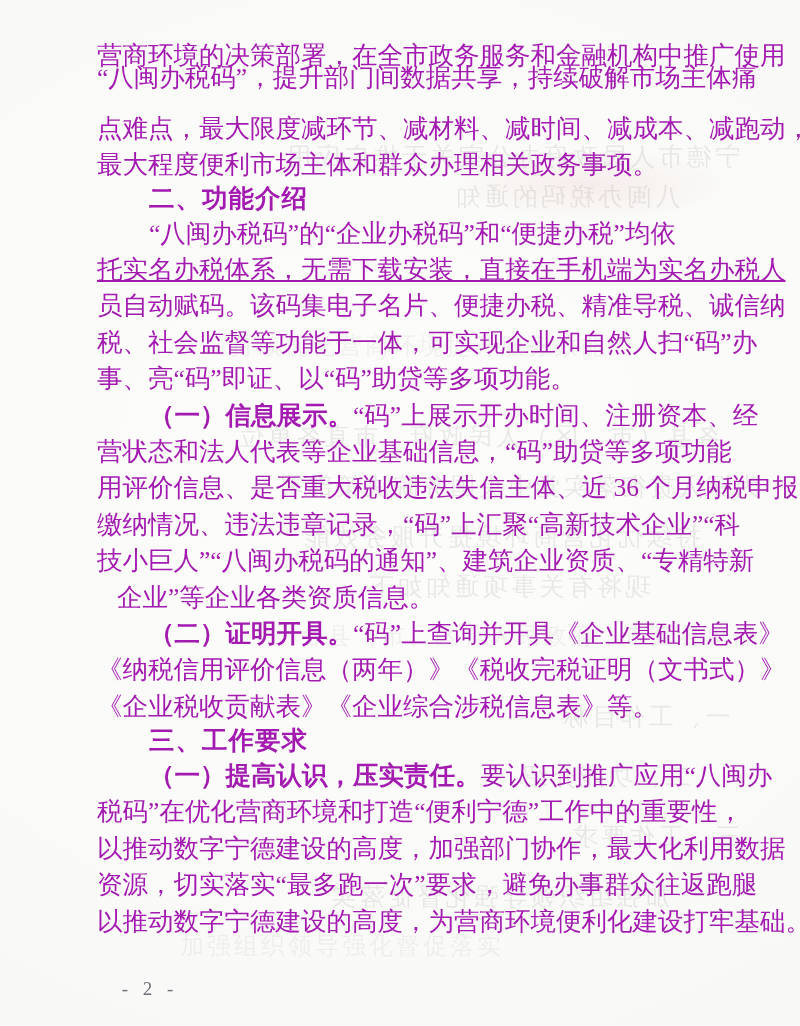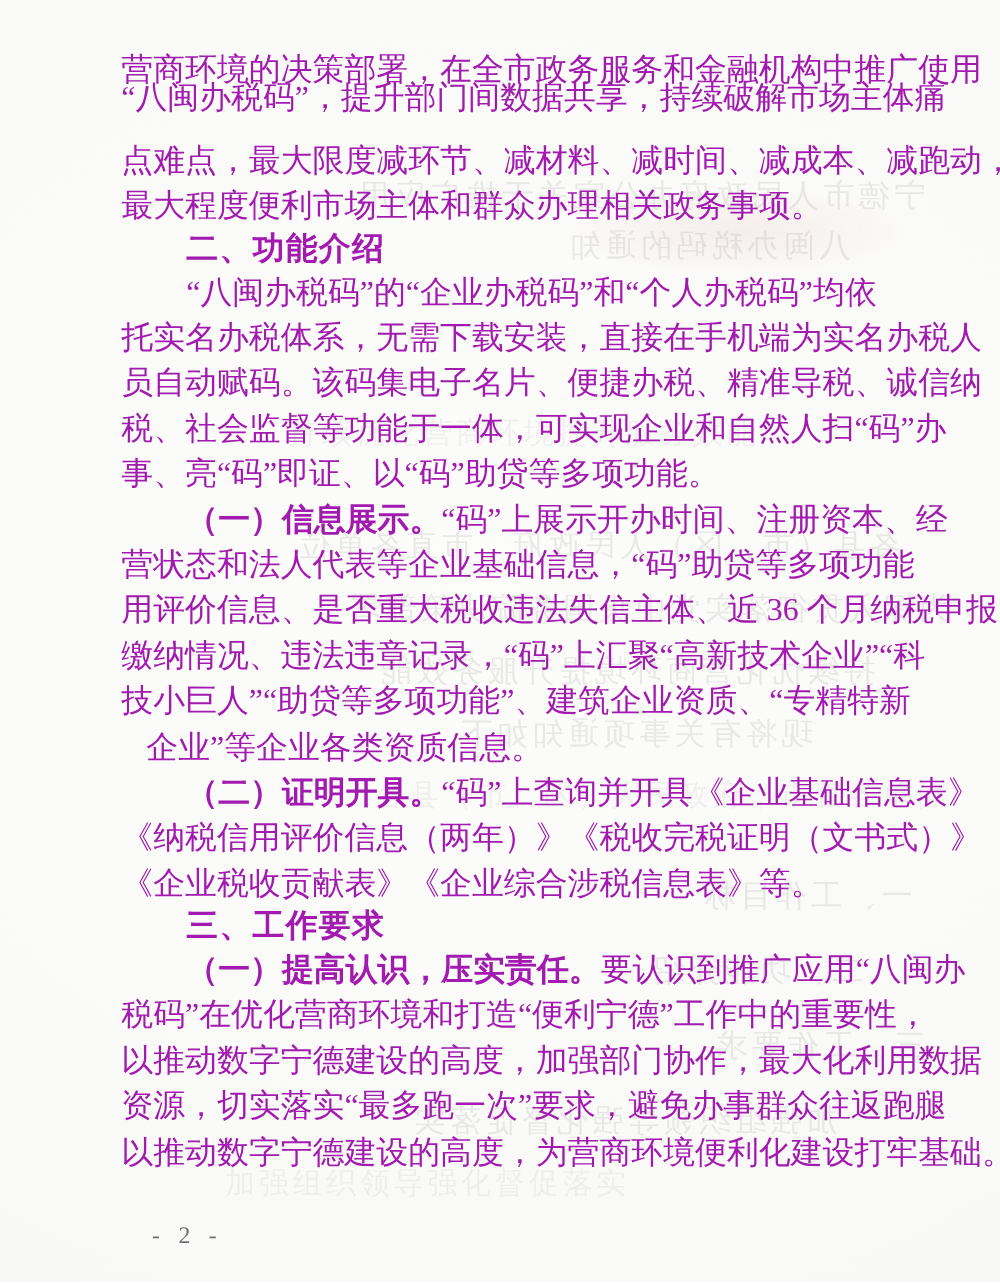--- a/index.html
+++ b/index.html
@@ -169,23 +169,23 @@
         <span class="just">“八闽办税码”，提升部门间数据共享，持续破解市场主体痛</span>
       </div>
     <div class="line" style="top: 110.799px; height: 36.3996px; line-height: 36.3996px;">
         <span class="just">点难点，最大限度减环节、减材料、减时间、减成本、减跑动，</span>
       </div>
     <div class="line" style="top: 147.199px; height: 36.3996px; line-height: 36.3996px;"><span>最大程度便利市场主体和群众办理相关政务事项。</span></div>
 
     <div class="line hd ind2" style="top: 180.935px; height: 36.3996px; line-height: 36.3996px;"><span>二、功能介绍</span></div>
 
     <div class="line" style="top: 215.559px; height: 36.3996px; line-height: 36.3996px;">
-        <span class="just" style="padding-left:52px;width:579px;">“八闽办税码”的“企业办税码”和“个人办税码”均依</span>
-      </div>
-    <div class="line" style="top: 251.959px; height: 36.3996px; line-height: 36.3996px;">
+        <span class="just" style="padding-left:52px;width:579px;">“八闽办税码”的“企业办税码”和“便捷办税”均依</span>
+      </div>
+    <div class="line" style="top: 251.959px; height: 36.3996px; line-height: 36.3996px; text-decoration: underline;">
         <span class="just">托实名办税体系，无需下载安装，直接在手机端为实名办税人</span>
       </div>
     <div class="line" style="top: 288.358px; height: 36.3996px; line-height: 36.3996px;">
         <span class="just">员自动赋码。该码集电子名片、便捷办税、精准导税、诚信纳</span>
       </div>
     <div class="line" style="top: 324.758px; height: 36.3996px; line-height: 36.3996px;">
         <span class="just">税、社会监督等功能于一体，可实现企业和自然人扫“码”办</span>
       </div>
     <div class="line" style="top: 361.157px; height: 36.3996px; line-height: 36.3996px;"><span>事、亮“码”即证、以“码”助贷等多项功能。</span></div>
 
@@ -195,21 +195,21 @@
     <div class="line" style="top: 433.957px; height: 36.3996px; line-height: 36.3996px;">
         <span class="just">营状态和法人代表等企业基础信息，“码”助贷等多项功能</span>
       </div>
     <div class="line" style="top: 470.356px; height: 36.3996px; line-height: 36.3996px;">
         <span class="just">用评价信息、是否重大税收违法失信主体、近 36 个月纳税申报</span>
       </div>
     <div class="line" style="top: 506.756px; height: 36.3996px; line-height: 36.3996px;">
         <span class="just">缴纳情况、违法违章记录，“码”上汇聚“高新技术企业”“科</span>
       </div>
     <div class="line" style="top: 543.156px; height: 36.3996px; line-height: 36.3996px;">
-        <span class="just">技小巨人”“助贷等多项功能”、建筑企业资质、“专精特新</span>
+        <span class="just">技小巨人”“八闽办税码的通知”、建筑企业资质、“专精特新</span>
       </div>
     <div class="line" style="top: 579.555px; height: 36.3996px; line-height: 36.3996px; margin-left: 20px;"><span>企业”等企业各类资质信息。</span></div>
 
     <div class="line" style="top: 615.955px; height: 36.3996px; line-height: 36.3996px; text-align: right;">
       <span class="lead" style="padding-left:52px;">（二）证明开具。</span><span>“码”上查询并开具《企业基础信息表》</span>
     </div>
     <div class="line" style="top: 652.354px; height: 36.3996px; line-height: 36.3996px;">
         <span class="just">《纳税信用评价信息（两年）》《税收完税证明（文书式）》</span>
       </div>
     <div class="line" style="top: 688.754px; height: 36.3996px; line-height: 36.3996px;"><span>《企业税收贡献表》《企业综合涉税信息表》等。</span></div>

